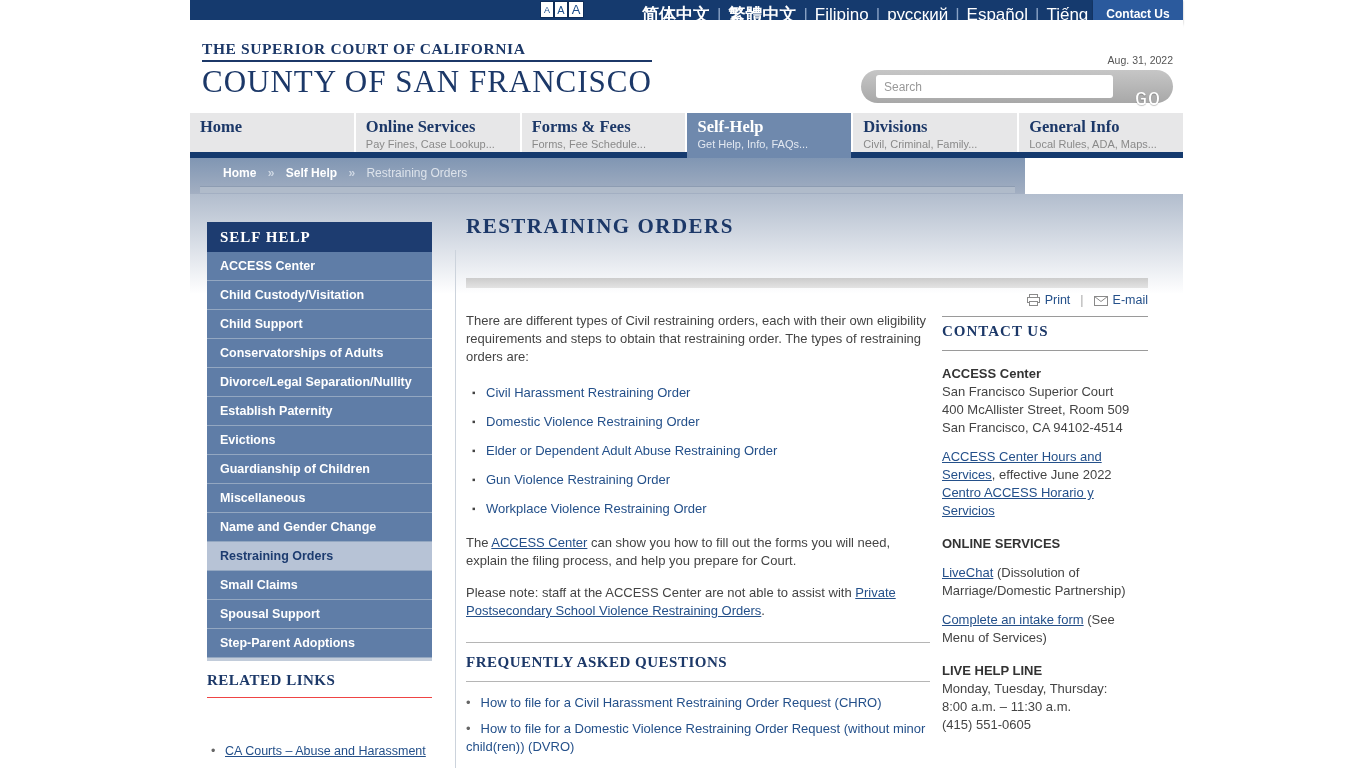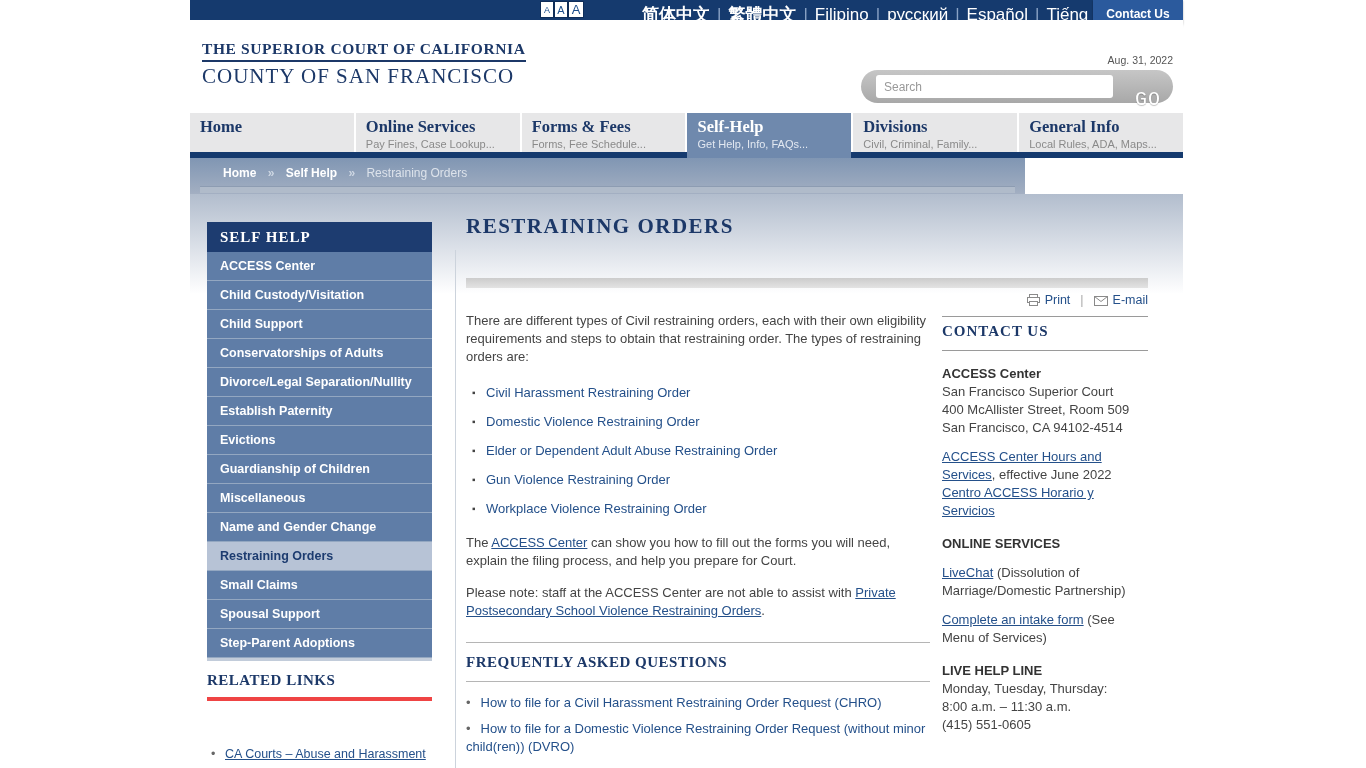--- a/index.html
+++ b/index.html
@@ -15,21 +15,21 @@
   .langs { position:absolute; left:452px; top:3px; font-size:17px; color:#fff; white-space:nowrap; }
   .langs .lang { cursor:pointer; }
   .langs .lang.cjk { font-weight:bold; }
   .langs .lang + .lang::before { content:"|"; color:#8aa3c6; font-weight:normal; margin:0 7px; }
   .contact-btn { position:absolute; right:0; top:0; width:90px; height:28px; background:#2b5a9d; border:none; border-radius:0 0 7px 7px; color:#fff; font-weight:bold; font-size:12px; font-family:"Liberation Sans",sans-serif; cursor:pointer; box-shadow:0 1px 2px rgba(0,0,0,.35); }
 
   
   .header { position:absolute; left:190px; top:20px; width:993px; height:93px; background:#fff; }
   .logo { position:absolute; left:12px; top:20px; color:#1c3868; cursor:pointer; }
   .logo .l1 { font-family:"Liberation Serif",serif; font-weight:bold; font-size:15.5px; letter-spacing:.6px; border-bottom:2px solid #1c3868; padding-bottom:2px; }
-  .logo .l2 { font-family:"Liberation Serif",serif; font-size:21px; letter-spacing:1px; margin-top:2px; }
+  .logo .l2 { font-family:"Liberation Serif",serif; font-size:31px; letter-spacing:1px; margin-top:2px; }
   .date { position:absolute; right:10px; top:34px; font-size:10.5px; color:#555; }
   .searchwrap { position:absolute; right:10px; top:50px; width:312px; height:33px; border-radius:17px; background:linear-gradient(#c6c6c6,#a8a8a8); }
   .searchwrap input { position:absolute; left:15px; top:5px; width:237px; height:23px; border:none; border-radius:3px; padding:0 8px; font-size:12px; font-family:Liberation Sans, sans-serif; color:#333; background:#fff; }
   .searchwrap input::placeholder { color:#999; }
   .go-btn { position:absolute; right:12px; top:18px; background:none; border:none; color:#fff; font-family:Liberation Mono, monospace; font-size:20px; letter-spacing:1px; cursor:pointer; text-shadow:0 1px 1px rgba(0,0,0,.25); }
 
   
   .tabs { position:absolute; left:190px; top:113px; width:993px; height:39px; display:flex; }
   .tab { flex:1; background:#e7e7e8; margin-right:2px; padding:4px 0 0 10px; cursor:pointer; }
   .tab:last-child { margin-right:0; }
@@ -50,21 +50,21 @@
   .fadearea { position:absolute; left:190px; top:194px; width:993px; height:100px; background:linear-gradient(#b2bdcd,#ffffff); }
 
   
   .sidebar { position:absolute; left:207px; top:222px; width:225px; z-index:3; }
   .sb-head { background:#1d3c70; color:#fff; font-family:"Liberation Serif",serif; font-weight:bold; font-size:15px; letter-spacing:1px; height:30px; line-height:31px; padding-left:13px; }
   .sb-item { background:#5f7da7; color:#fff; font-weight:bold; font-size:12.5px; height:29px; line-height:29px; padding-left:13px; border-bottom:1px solid #93a7c1; cursor:pointer; }
   .sb-item.active { background:#b7c3d6; color:#1d3c70; }
   .sb-shadow { height:3px; background:#c2ccda; }
 
   .related { position:absolute; left:207px; top:672px; width:235px; }
-  .related h3 { font-family:"Liberation Serif",serif; font-size:15px; color:#1c3868; letter-spacing:.5px; padding-bottom:8px; border-bottom:4px solid #ef4444; width:225px; }
+  .related h3 { font-family:"Liberation Serif",serif; font-size:15px; color:#1c3868; letter-spacing:.5px; padding-bottom:8px; border-bottom:1px solid #ef4444; width:225px; }
   .related ul { list-style:none; margin-top:10px; }
   .related li { font-size:12.5px; line-height:18px; color:#555; padding-left:18px; position:relative;margin-top:44px; }
   .related li::before { content:"•"; position:absolute; left:4px; color:#666; }
   .related a { color:#24508a; text-decoration:underline; cursor:pointer; }
 
   
   .vline { position:absolute; left:455px; top:250px; width:1px; height:518px; background:#ccd3dc; }
   .main { position:absolute; left:466px; top:214px; width:682px; z-index:3; }
   .page-title { font-family:"Liberation Serif",serif; font-size:21px; color:#1c3868; letter-spacing:1.5px; }
   .graybar { position:absolute; left:0; top:64px; width:682px; height:10px; background:linear-gradient(#cccccc,#e3e3e3); }

